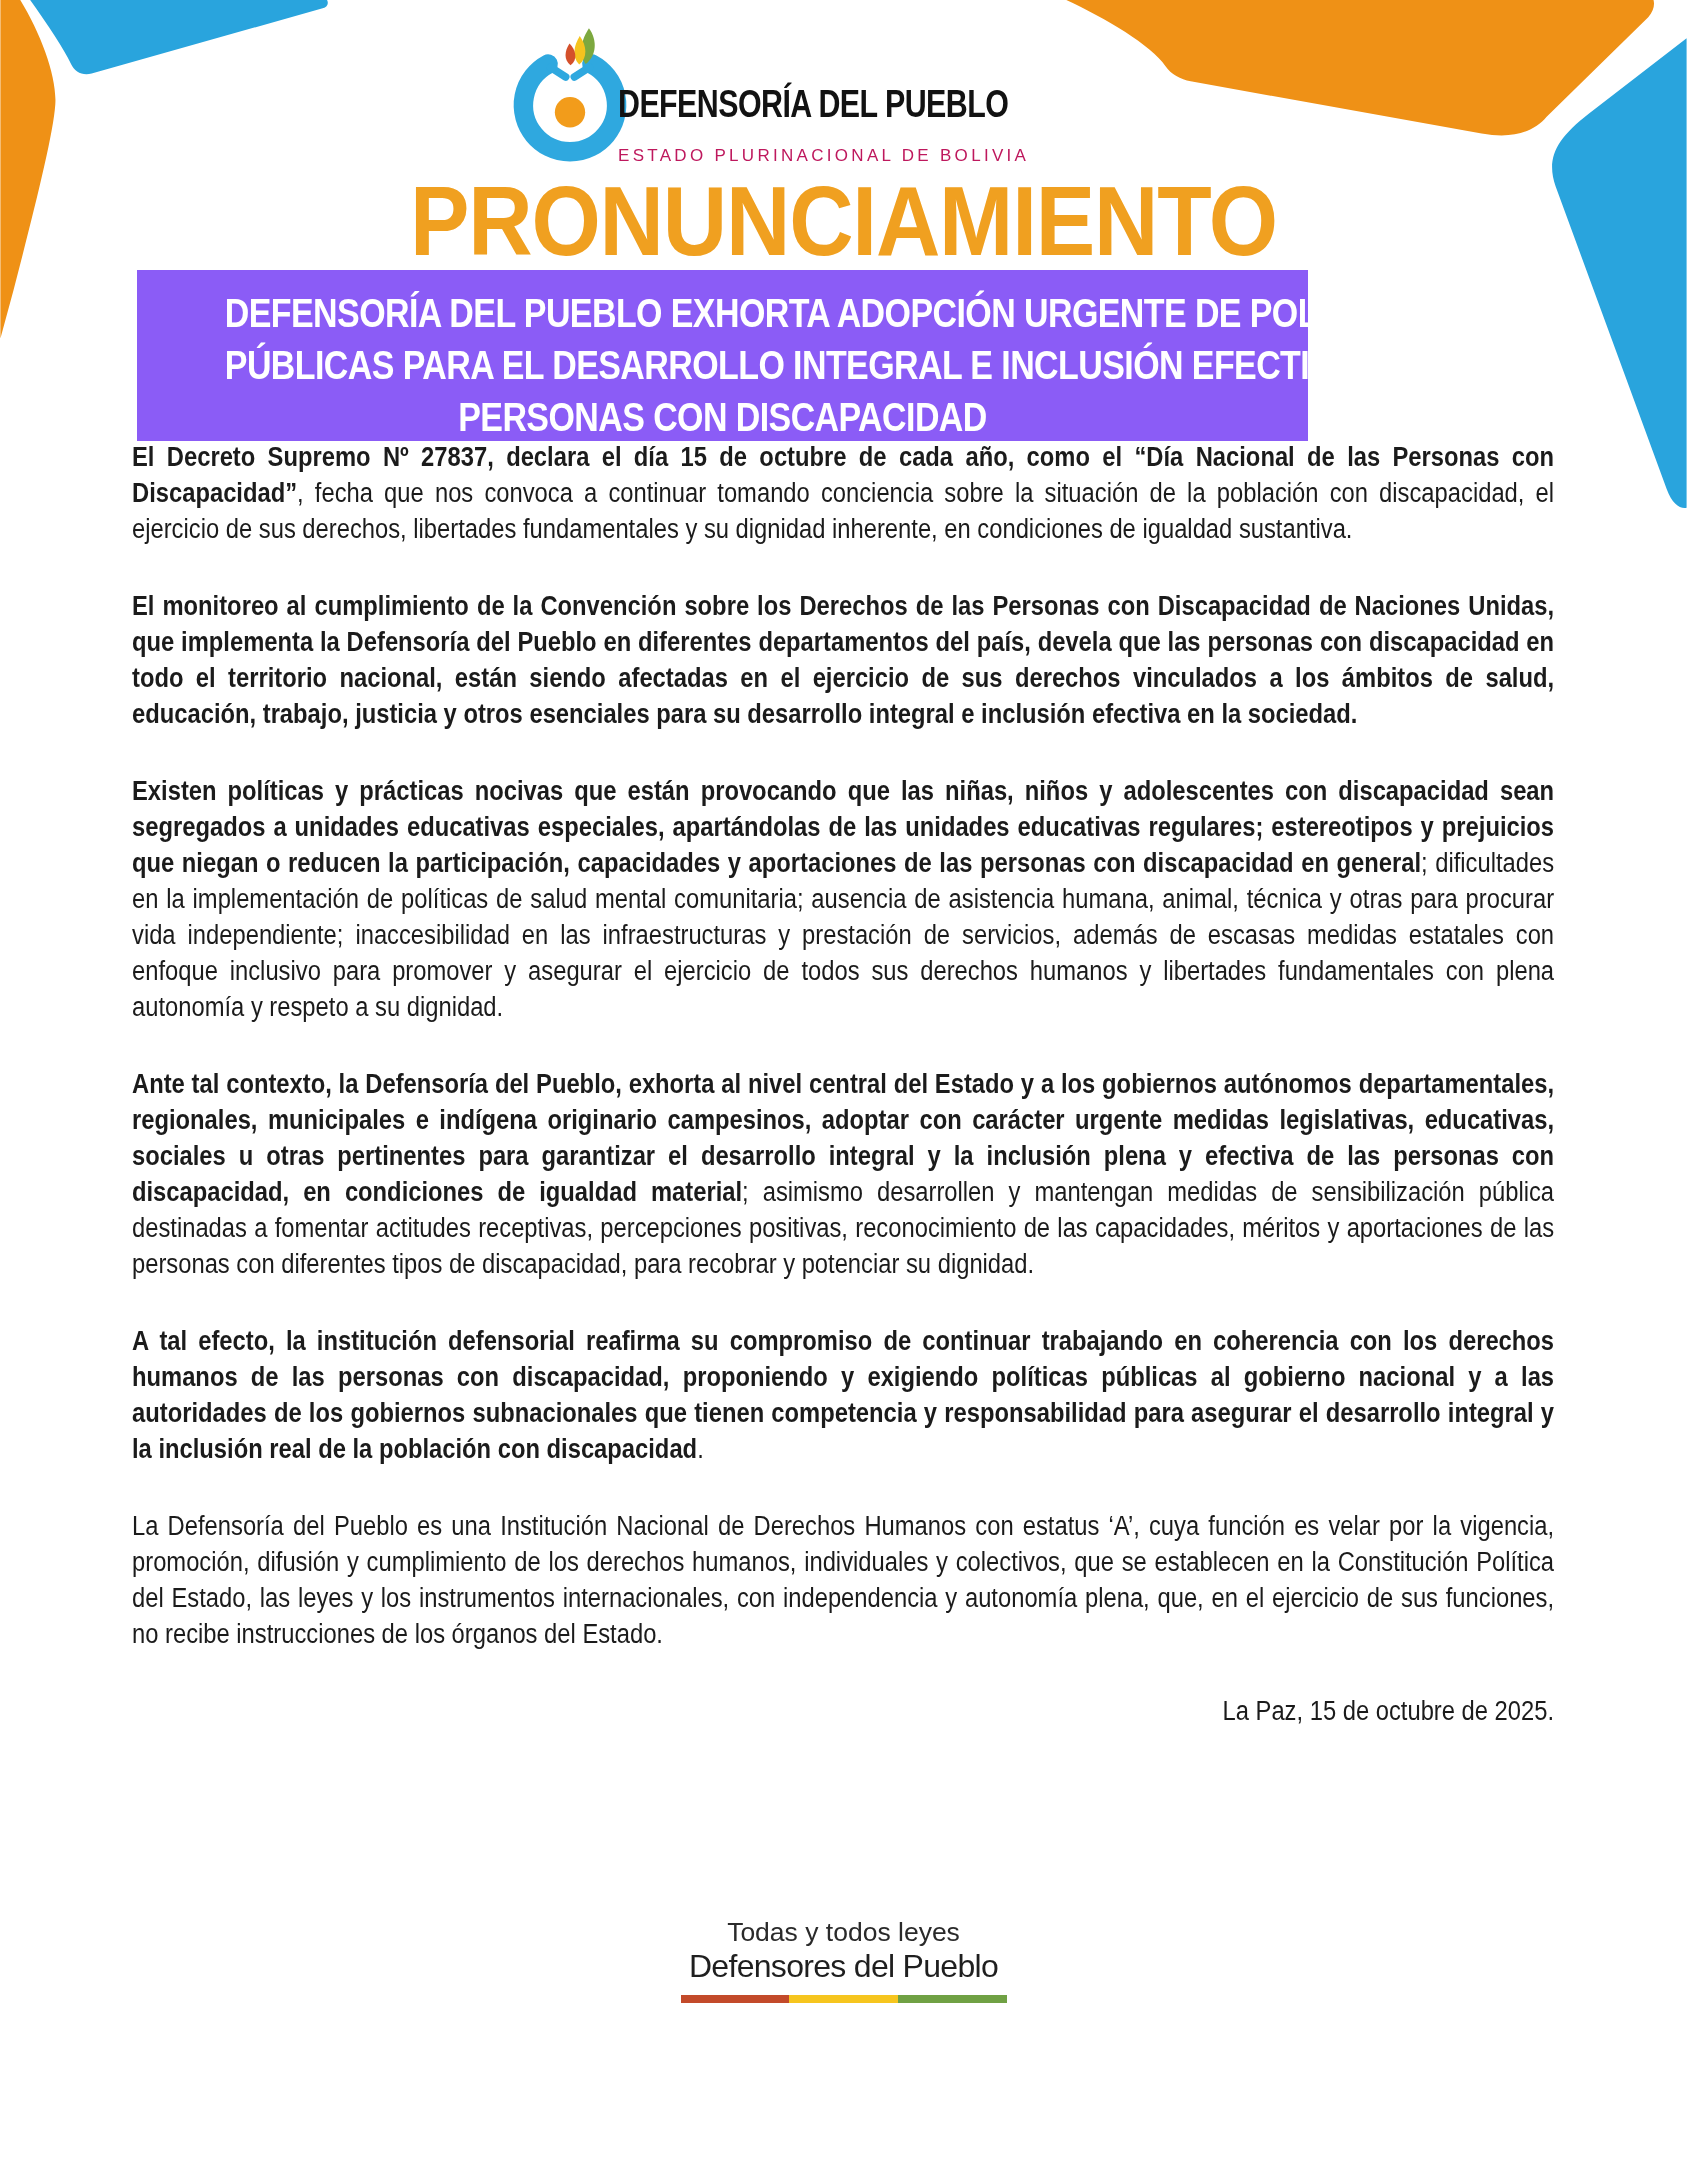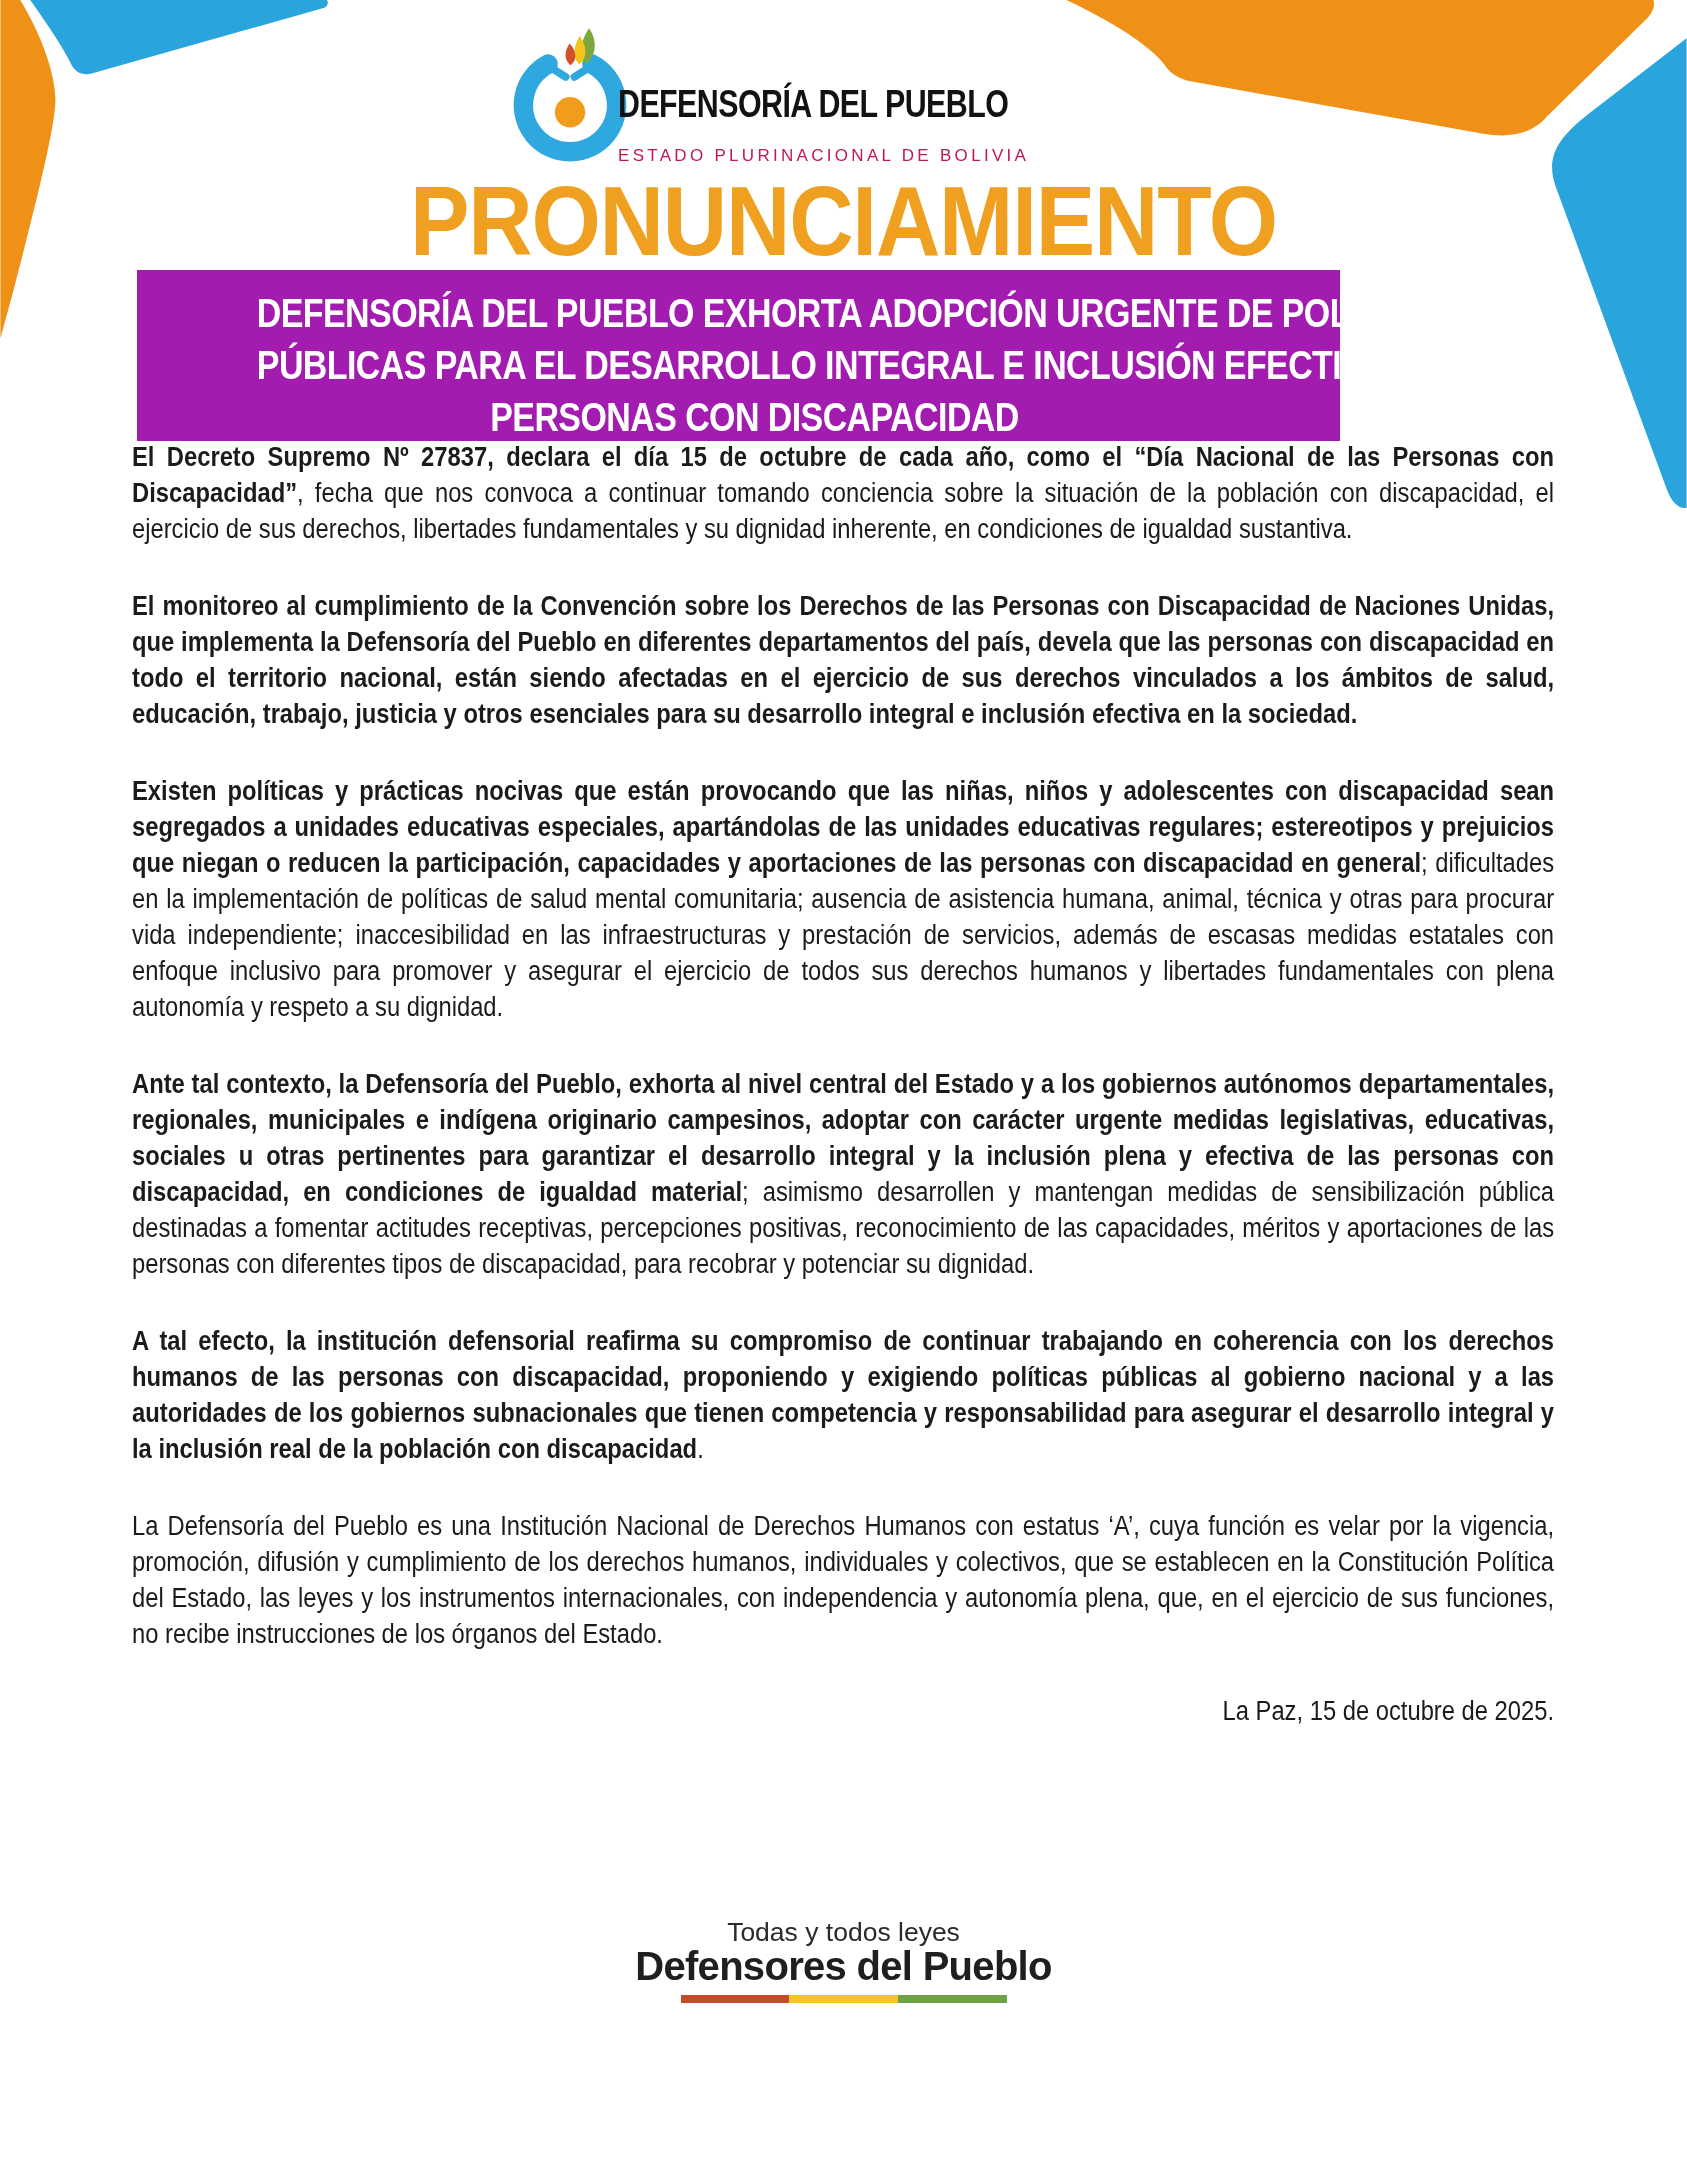--- a/index.html
+++ b/index.html
@@ -16,38 +16,38 @@
   }
   .org-subtitle{
     margin-top:20px;font-size:17px;color:#be185d;letter-spacing:3.3px;white-space:nowrap;
   }
   .title{
     position:absolute;left:0;top:171px;width:1687px;text-align:center;
     font-size:99px;font-weight:bold;color:#F0A020;line-height:99px;white-space:nowrap;
     transform:scaleX(0.90);transform-origin:50% 0;letter-spacing:-1.3px;
   }
   .banner{
-    position:absolute;left:137px;top:270px;width:1171px;height:171px;background:#a21caf;padding-left:32px;
+    position:absolute;left:137px;top:270px;width:1171px;height:171px;background:#8b5cf6;
   }
   .banner-inner{
     padding-top:17px;text-align:center;color:#ffffff;font-weight:bold;font-size:40px;line-height:52px;
     transform:scaleX(0.85);transform-origin:50% 0;white-space:nowrap;letter-spacing:-0.7px;
   }
   .content{
     position:absolute;left:132px;top:439px;width:1616px;
     transform:scaleX(0.88);transform-origin:0 0;
   }
   .content p{
     margin:0 0 41px 0;font-size:27px;line-height:36px;text-align:justify;color:#1b1b1b;
   }
   .seg-bold{font-weight:bold;}
   .dateline{font-size:27px;line-height:36px;text-align:right;color:#1b1b1b;}
   .footer{position:absolute;left:0;top:1916px;width:1687px;text-align:center;}
   .slogan1{font-size:26.5px;line-height:32px;color:#2a2a2a;}
-  .slogan2{font-size:40px;line-height:36px;font-weight:bold;color:#1f1f1f;letter-spacing:-0.7px;}
+  .slogan2{font-size:32px;line-height:36px;font-weight:normal;color:#1f1f1f;letter-spacing:-0.7px;}
   .flag-bar{margin:10.6px auto 0 auto;width:326px;height:8.6px;display:flex;}
   .flag-bar .seg{height:8.6px;flex:1;}
 </style>
 </head>
 <body>
 
 <div class="page">
 
   <svg class="deco" width="1687" height="529" viewBox="0 0 2550 800">
     <path d="M0,512 L20,438 C48,330 80,205 83,158 C86,118 62,52 30,0 L0,0 Z" fill="#EF9116"></path>

